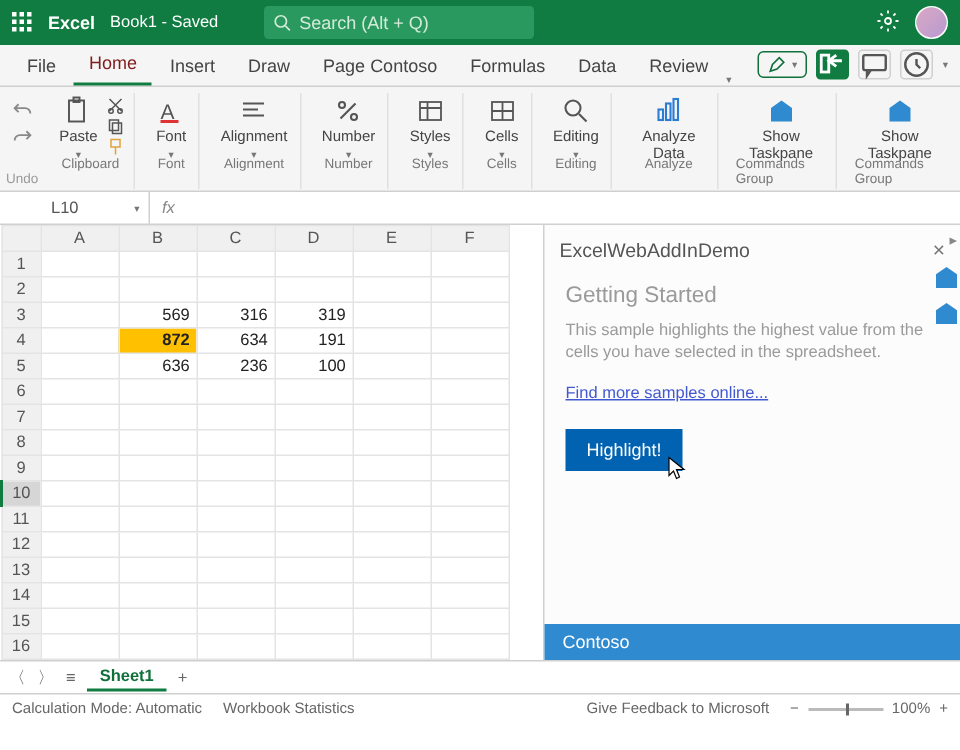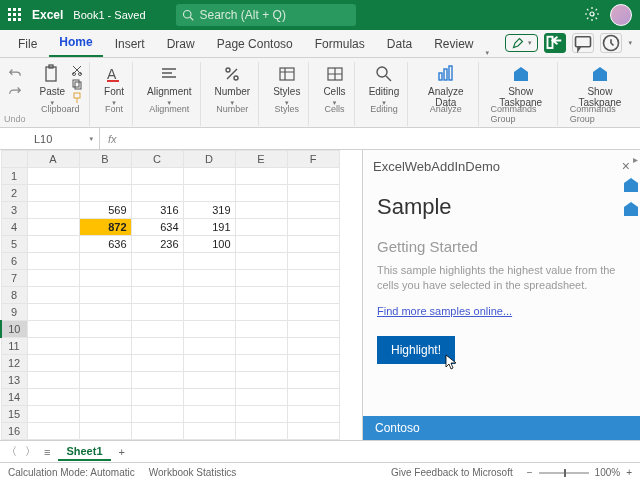--- a/index.html
+++ b/index.html
@@ -9,21 +9,21 @@
 .apps-grid span { background: #fff; }
 .app-name { font-weight: 600; }
 .doc-name { font-size: 11px; }
 .searchbox { flex: 0 0 180px; height: 22px; background: #2a9960; border-radius: 3px; display: flex; align-items: center; padding: 0 6px; color: #d4ead9; gap: 6px; margin-left: 20px; }
 .searchbox svg { width: 12px; height: 12px; }
 .spacer { flex: 1; }
 .gear svg { width: 16px; height: 16px; }
 .avatar { width: 22px; height: 22px; border-radius: 50%; background: linear-gradient(135deg,#d9a8c4,#b89ad1); border: 1px solid #fff; }
 .tabstrip { height: 28px; background: #f5f5f5; border-bottom: 1px solid #d0d0d0; display: flex; align-items: end; padding: 0 8px; gap: 2px; }
 .tab { padding: 5px 10px 6px; font-size: 12px; color: #444; cursor: pointer; }
-.tab.active { color: #1d4ed8; border-bottom: 2px solid #107c41; font-weight: 700; }
+.tab.active { color: #7f1d1d; border-bottom: 2px solid #107c41; font-weight: 400; }
 .tab-right { margin-left: auto; display: flex; align-items: center; gap: 6px; padding-bottom: 4px; }
 .pill { border: 1px solid #0f703b; border-radius: 4px; padding: 2px 6px; display: flex; align-items: center; gap: 4px; color: #0f703b; }
 .iconbtn { width: 22px; height: 20px; border: 1px solid #d0d0d0; border-radius: 3px; display: flex; align-items: center; justify-content: center; color: #555; }
 .iconbtn.green { background: #107c41; border-color: #107c41; color: #fff; }
 .ribbon { background: #f5f5f5; border-bottom: 1px solid #d0d0d0; display: flex; padding: 4px 4px 1px; gap: 6px; }
 .undocol { width: 24px; display: flex; flex-direction: column; align-items: center; gap: 4px; padding-top: 4px; color: #888; }
 .undocol svg { width: 14px; height: 14px; }
 .ulabel { font-size: 9px; color: #999; margin-top: auto; padding-bottom: 2px; }
 .group { display: flex; flex-direction: column; align-items: center; padding: 2px 6px; border-right: 1px solid #e0e0e0; }
 .group:last-child { border-right: none; }
@@ -513,21 +513,20 @@
     <span class="chev">▸</span>
     <div class="siderail">
         <div></div>
         <div></div>
       </div>
     <div class="pane-hd">
       <span>ExcelWebAddInDemo</span>
       <span class="close">×</span>
     </div>
     <div class="pane-body">
-      <h1>Sample</h1>
       <h2>Getting Started</h2>
       <p>This sample highlights the highest value from the cells you have selected in the spreadsheet.</p>
       <a href="#">Find more samples online...</a><br>
       <button class="hbtn">
         <span>Highlight!</span>
         <svg class="cursor" width="14" height="16" viewBox="0 0 14 16">
             <path d="M1 1l0 12 3-3 2 5 2-1-2-5 5 0z" fill="#fff" stroke="#000" stroke-width="0.8"></path>
           </svg>
       </button>
     </div>

